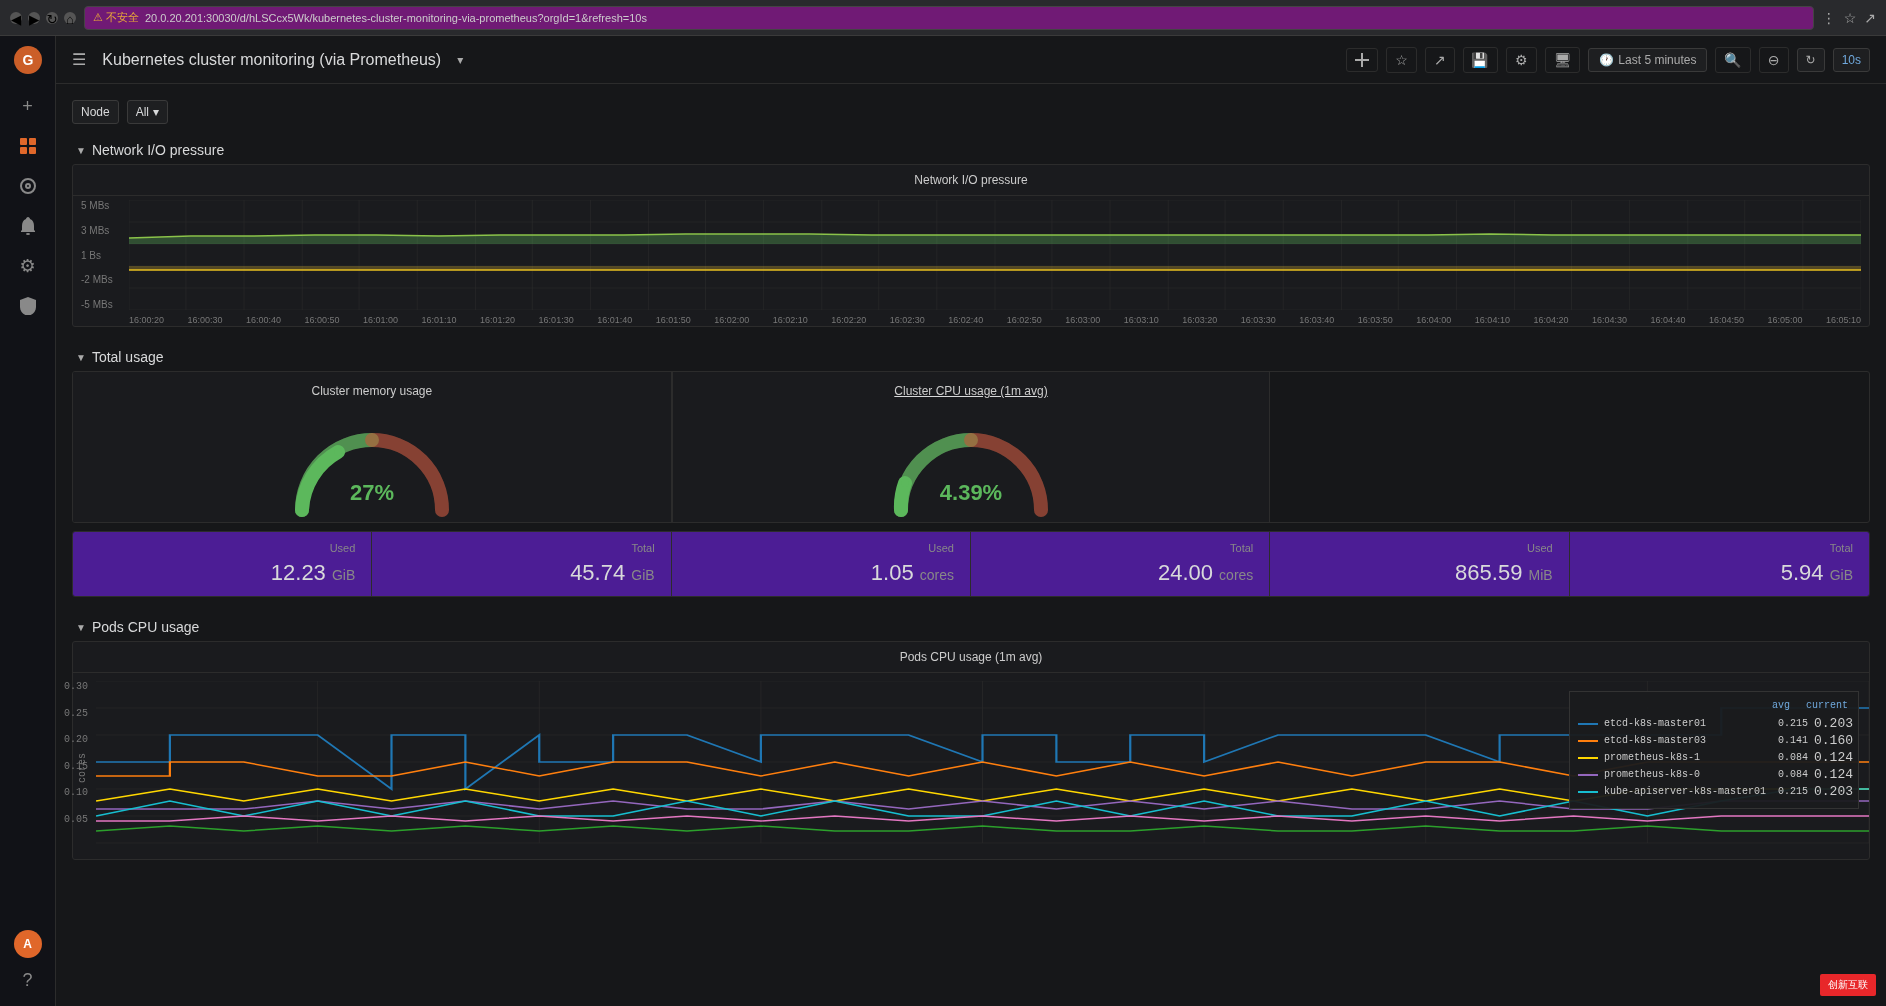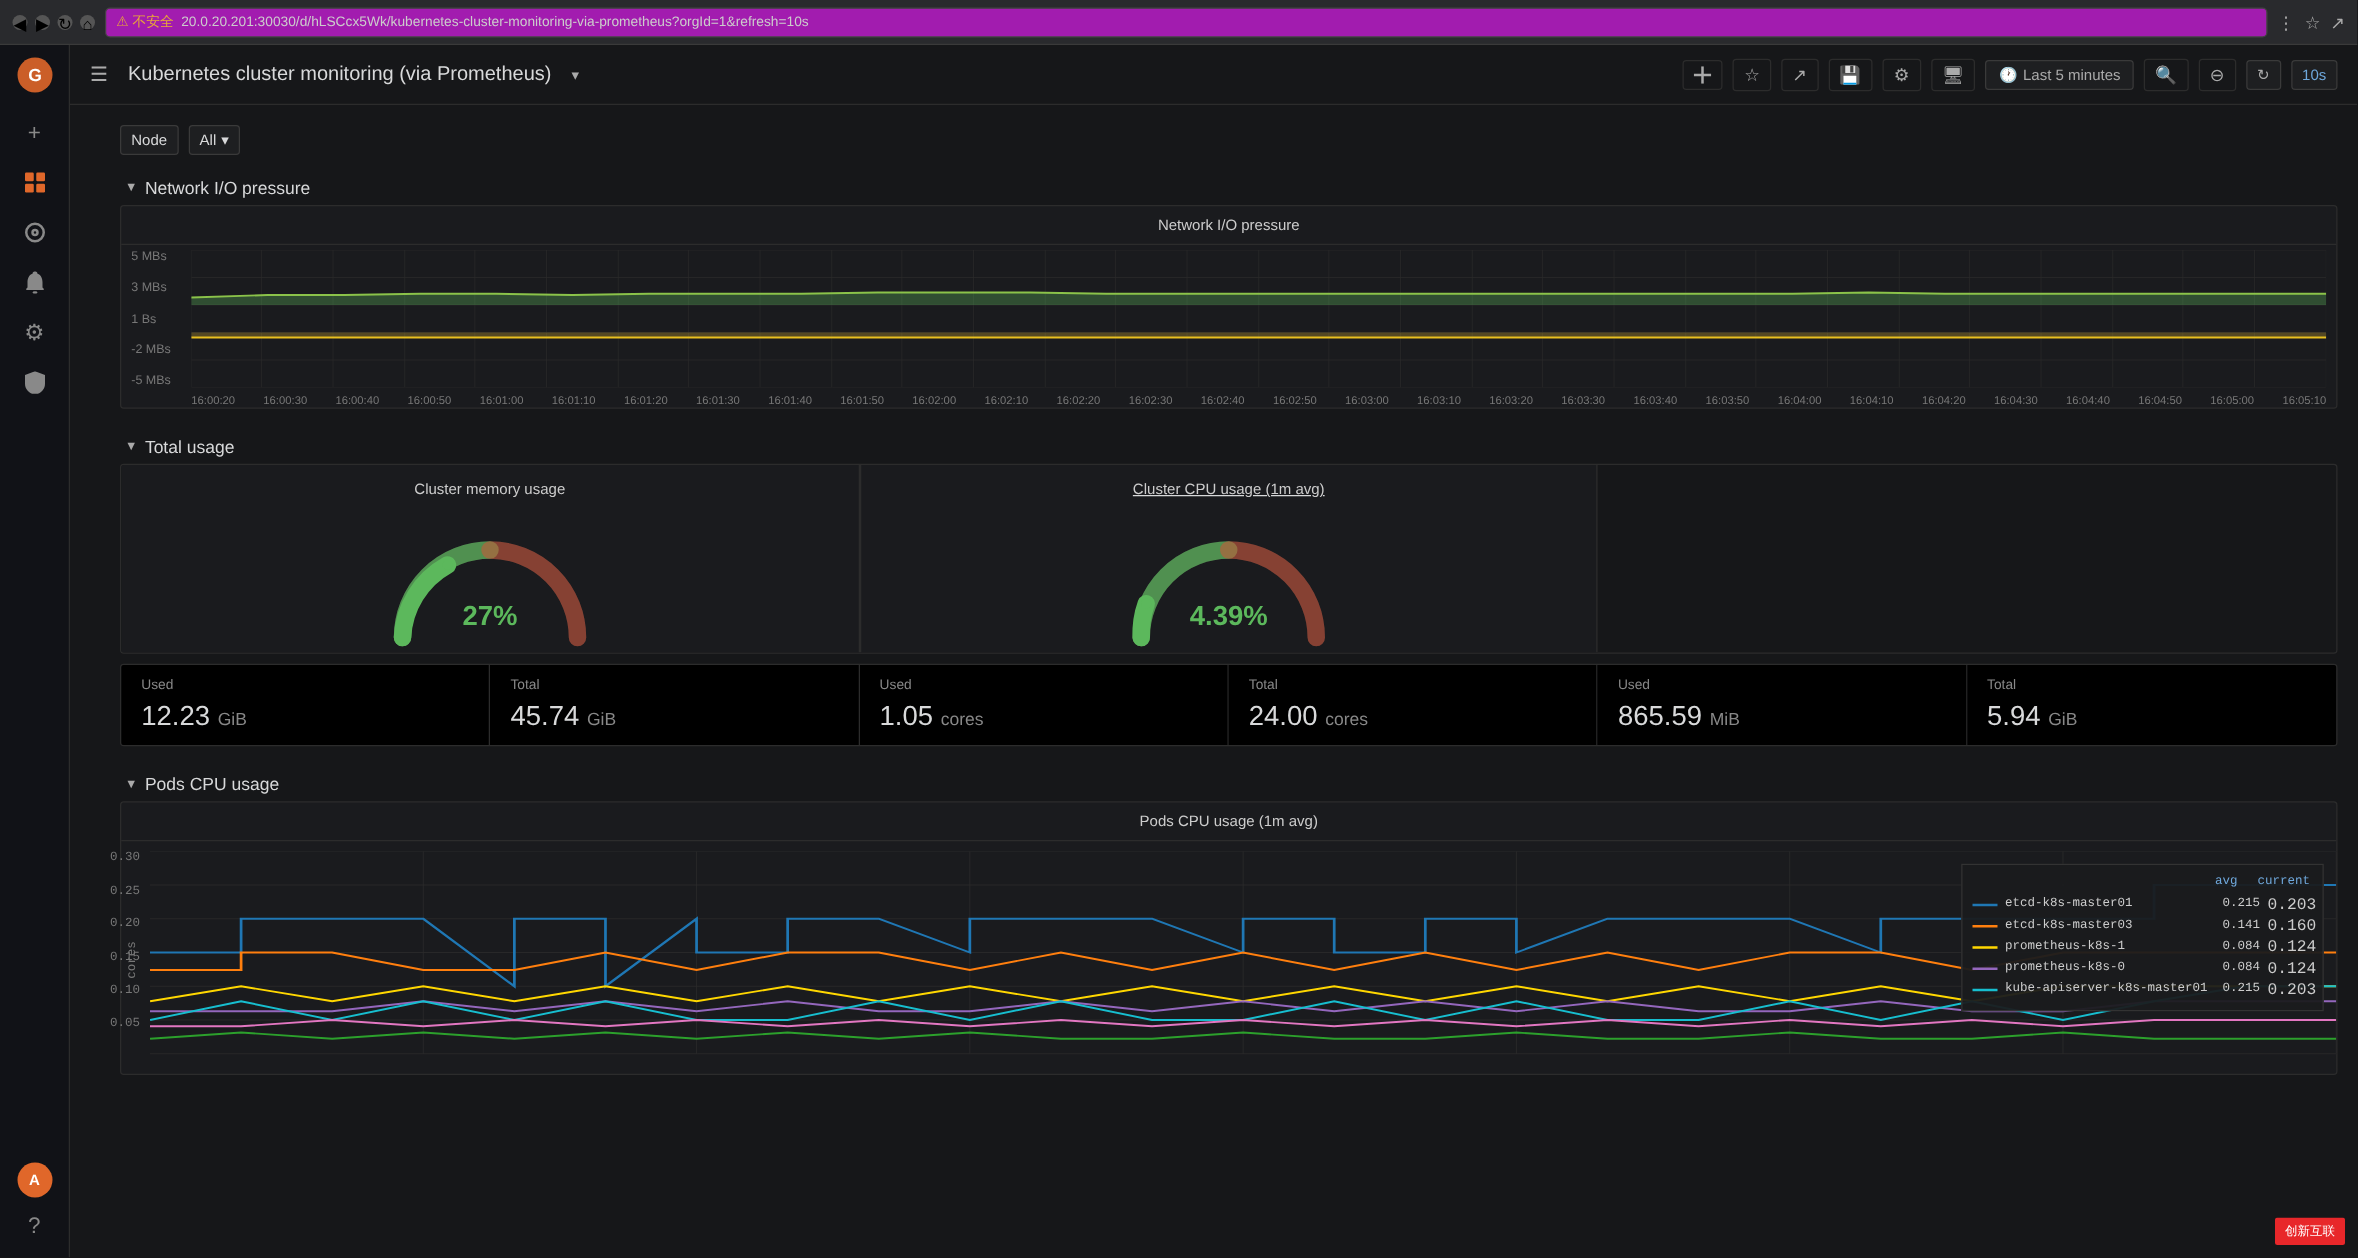--- a/index.html
+++ b/index.html
@@ -16,21 +16,21 @@
       border-bottom: 1px solid #3a3a3a;
     }
     .browser-controls { display: flex; gap: 6px; align-items: center; }
     .browser-btn { width: 12px; height: 12px; border-radius: 50%; border: none; cursor: pointer; }
     .browser-btn.back { background: #555; }
     .browser-btn.fwd { background: #555; }
     .browser-btn.refresh { background: #555; }
     .browser-btn.home { background: #555; }
     .address-bar {
       flex: 1;
-      background: #a21caf;
+      background: #701a75;
       border: 1px solid #444;
       border-radius: 4px;
       height: 24px;
       display: flex;
       align-items: center;
       padding: 0 8px;
       font-size: 11px;
       color: #aaa;
       gap: 6px;
     }
@@ -145,21 +145,21 @@
     .refresh-interval {
       background: #1e1f21;
       border: 1px solid #3a3a3a;
       color: #6fa8dc;
       padding: 4px 8px;
       border-radius: 3px;
       font-size: 12px;
     }
 
     
-    .dashboard-body { padding: 8px 16px; margin-left: 24px; }
+    .dashboard-body { padding: 8px 16px; }
 
     
     .filter-row {
       display: flex;
       align-items: center;
       gap: 8px;
       padding: 8px 0;
       margin-bottom: 4px;
     }
     .filter-label {
@@ -239,26 +239,26 @@
     
     .stats-row {
       display: grid;
       grid-template-columns: repeat(6, 1fr);
       gap: 0;
       border: 1px solid #2c2c2c;
       border-radius: 3px;
       overflow: hidden;
     }
     .stat-cell {
-      background: #000000;
+      background: #4c1d95;
       padding: 10px 16px;
       border-right: 1px solid #2c2c2c;
       display: flex;
       flex-direction: column;
-      align-items: flex-start;
+      align-items: flex-end;
     }
     .stat-cell:last-child { border-right: none; }
     .stat-label { font-size: 11px; color: #888; margin-bottom: 6px; }
     .stat-value { font-size: 22px; color: #d8d9da; font-weight: 400; }
     .stat-unit { font-size: 14px; color: #888; }
 
     
     .legend {
       position: absolute;
       right: 10px;

